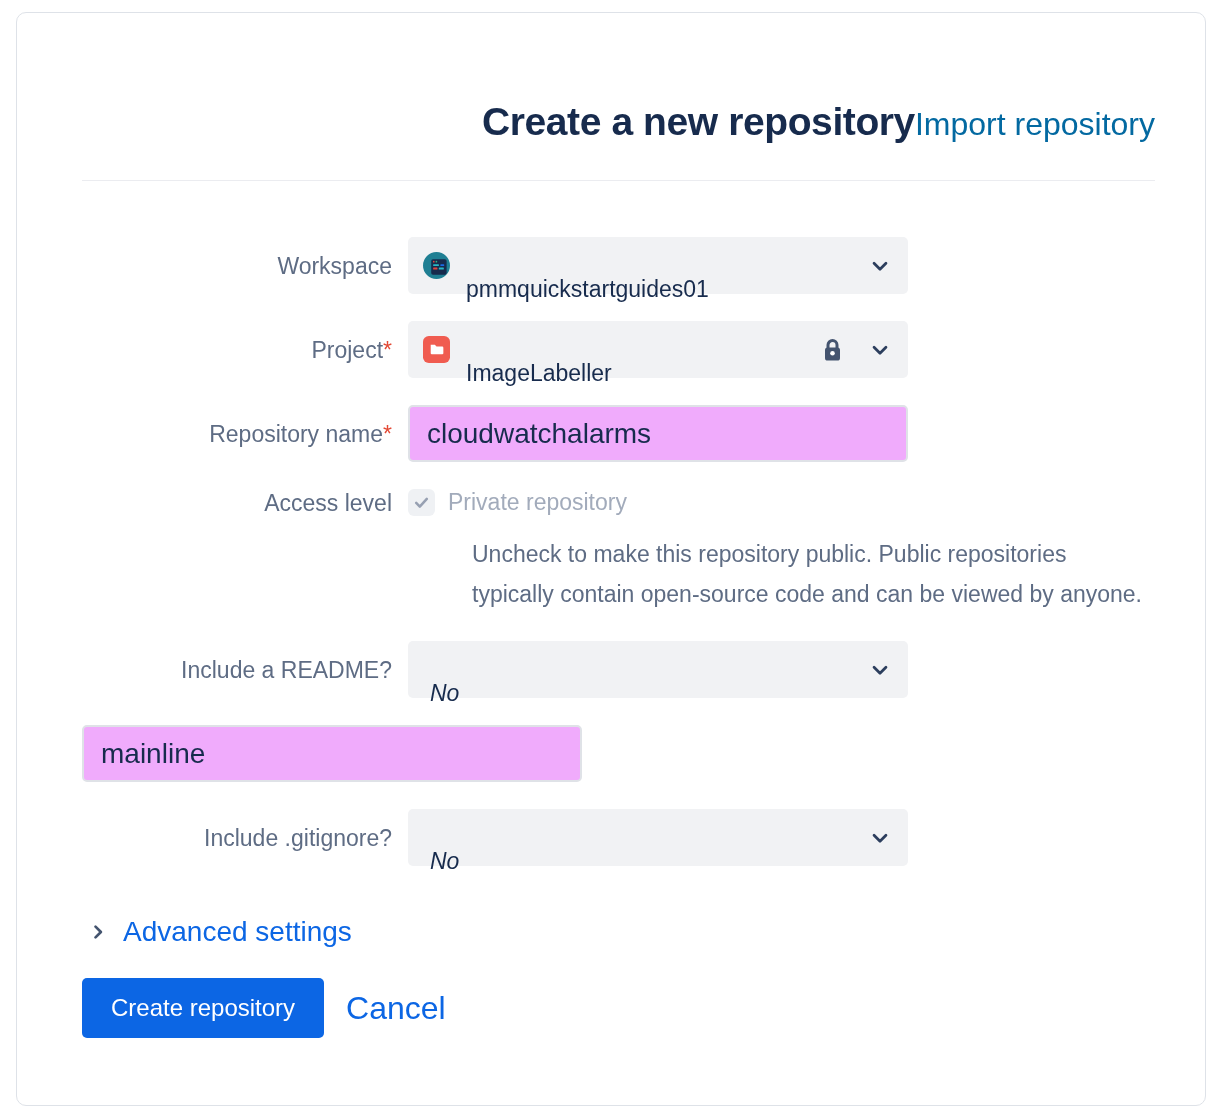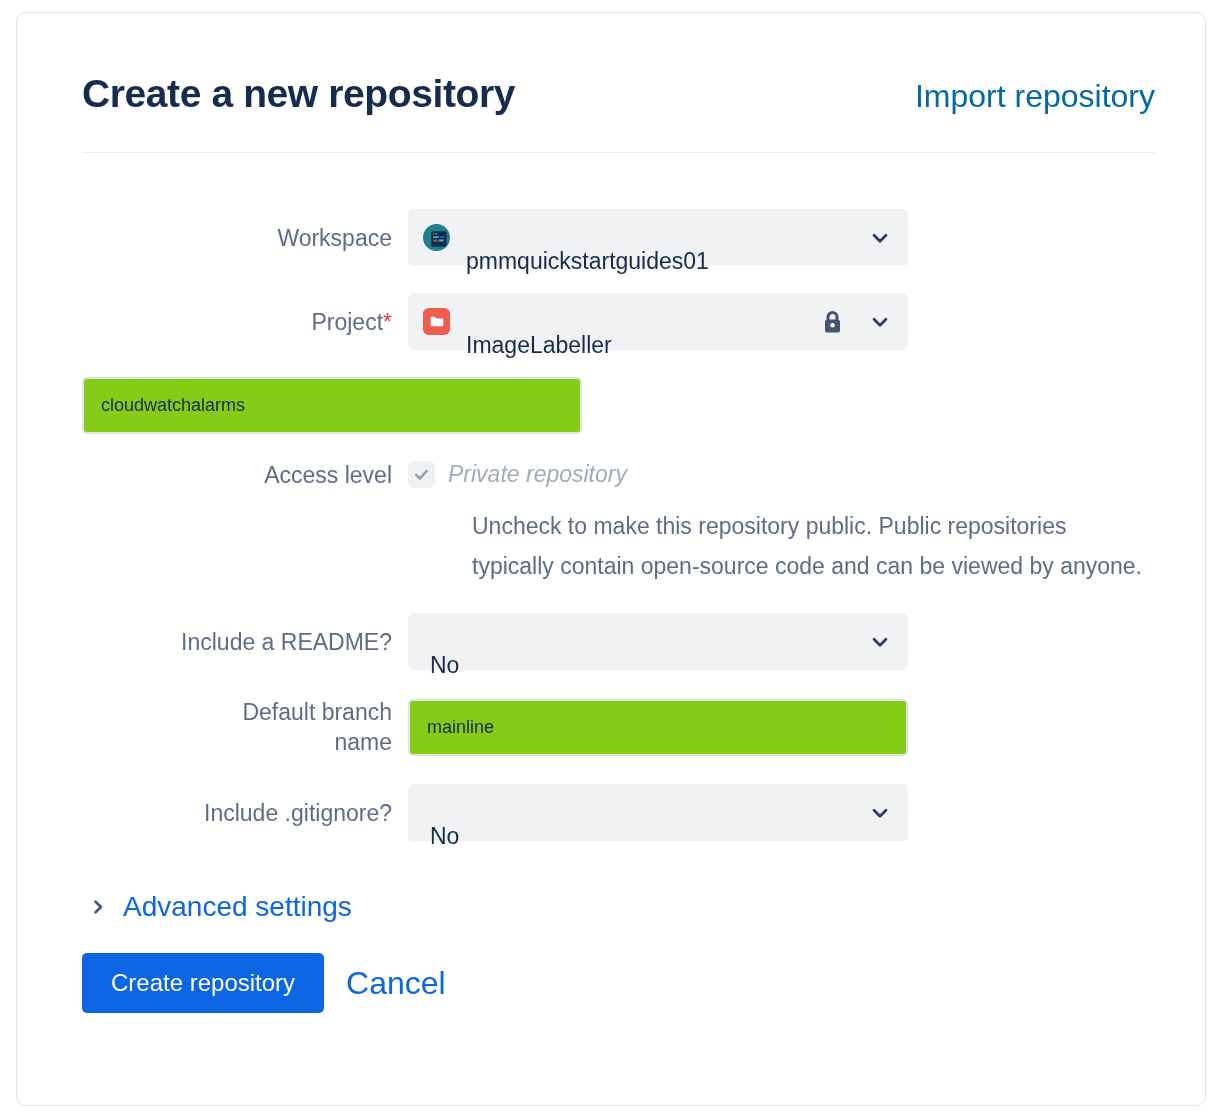--- a/index.html
+++ b/index.html
@@ -15,22 +15,23 @@
     position: absolute;
     left: 16px; top: 12px;
     width: 1190px; height: 1094px;
     background: #ffffff;
     border: 1px solid #dee2e8;
     border-radius: 10px;
     padding: 58px 50px 0 65px;
   }
   .dlg-header {
     display: flex;
-    justify-content: space-between;
+    justify-content: flex-end;
     align-items: baseline;
+    margin-top: 28px;
   }
   h1.title {
     margin: 0;
     font-size: 39px;
     line-height: 45px;
     font-weight: 700;
     letter-spacing: -0.4px;
     color: #172b4d;
   }
   .import-link {
@@ -70,45 +71,45 @@
   .control-500 { width: 500px; flex-shrink: 0; }
   .select {
     height: 57px;
     background: #f1f2f4;
     border-radius: 5px;
     display: flex;
     align-items: center;
     padding: 0 17px 0 15px;
     cursor: pointer;
   }
-  .select.plain { padding-left: 22px; }
+  .select.plain { padding-left: 22px; font-style: italic; }
   .sel-icon { width: 27px; height: 27px; flex-shrink: 0; margin-right: 16px; display: inline-flex; }
   .sel-text {
     flex: 1;
     font-size: 23px;
     color: #172b4d;
     white-space: nowrap;
     overflow: hidden;
     margin-top: 47px;
   }
   .lock-wrap { width: 25px; height: 28px; margin-right: 24px; flex-shrink: 0; display: inline-flex; }
   .chevron { width: 22px; height: 22px; flex-shrink: 0; display: inline-flex; }
   .text-input {
     width: 100%;
     height: 57px;
-    background: #84cc16;
+    background: #f0abfc;
     border: 2px solid #dfe2e7;
     border-radius: 5px;
     padding: 4px 17px;
-    font-size: 18px;
+    font-size: 28px;
     color: #172b4d;
     font-family: inherit;
     outline: none;
   }
-  .checkbox-line { display: flex; align-items: flex-end; font-style: italic; }
+  .checkbox-line { display: flex; align-items: flex-end; }
   .checkbox {
     width: 27px; height: 27px;
     border-radius: 6px;
     background: #eff1f4;
     display: flex;
     align-items: center;
     justify-content: center;
     flex-shrink: 0;
   }
   .checkbox-text {
@@ -232,20 +233,21 @@
             <svg width="22" height="22" viewBox="0 0 24 24">
                 <path d="M5.5 9 L12 15.5 L18.5 9" fill="none" stroke="#2c3e5d" stroke-width="3" stroke-linecap="round" stroke-linejoin="round"></path>
               </svg>
           </span>
         </div>
       </div>
     </div>
 
     
     <div class="row">
+      <div class="label"><span>Repository name</span><span class="req">*</span></div>
       <div class="control-500">
         <input type="text" class="text-input" value="cloudwatchalarms" style="">
       </div>
     </div>
 
     
     <div class="row align-top">
       <div class="label cb-label-align"><span>Access level</span></div>
       <div>
         <div class="checkbox-line">
@@ -270,21 +272,20 @@
             <svg width="22" height="22" viewBox="0 0 24 24">
                 <path d="M5.5 9 L12 15.5 L18.5 9" fill="none" stroke="#2c3e5d" stroke-width="3" stroke-linecap="round" stroke-linejoin="round"></path>
               </svg>
           </span>
         </div>
       </div>
     </div>
 
     
     <div class="row">
-      <div class="label"><span class="narrow">Default branch name</span></div>
       <div class="control-500">
         <input type="text" class="text-input" value="mainline" style="">
       </div>
     </div>
 
     
     <div class="row">
       <div class="label"><span>Include .gitignore?</span></div>
       <div class="control-500">
         <div class="select plain">

